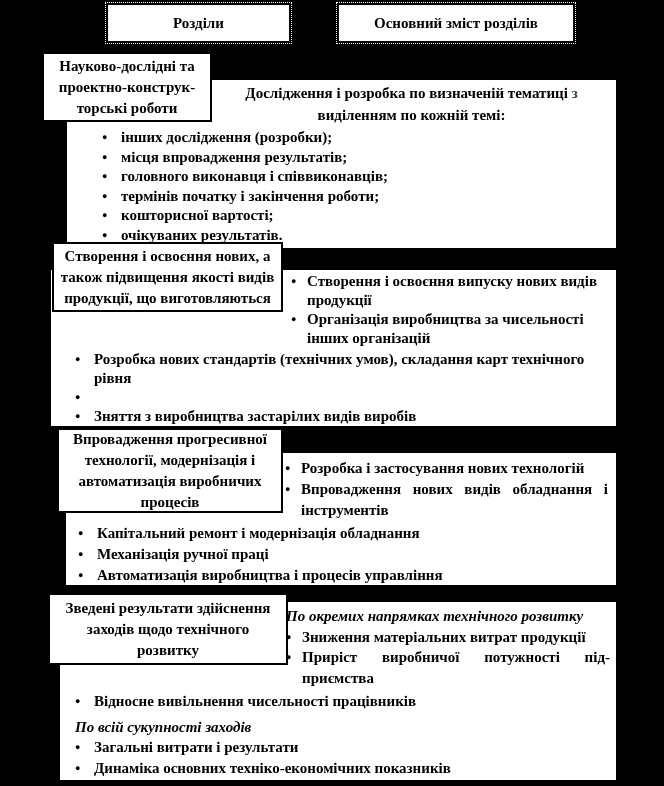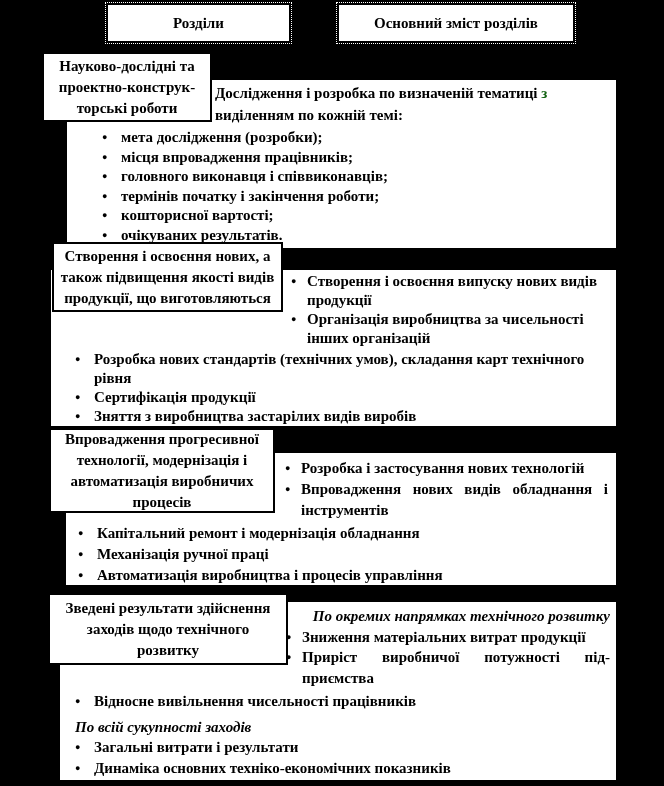--- a/index.html
+++ b/index.html
@@ -17,40 +17,40 @@
     display:flex; align-items:center; justify-content:center;
     font-size:15px; outline:1px dotted #ffffff;
   }
   .label-box {
     display:flex; align-items:center; justify-content:center;
     text-align:center; font-size:15px; line-height:21px;
     z-index:2; padding:1px 3px;
   }
   .label-box .lines { white-space:pre-line; }
   .content-box { z-index:1; font-size:15px; }
-  .intro { margin:2px 8px 0 148px; line-height:22px; }
+  .intro { margin:2px 8px 0 148px; line-height:22px;text-align:center; }
   .green { color:#146414; }
   .list  { }
   .bul   { display:flex; align-items:flex-start; }
   .bul .dot { flex:0 0 19px; font-size:9px; line-height:inherit; }
   .rz .bul .dot { flex:0 0 16px; }
   .just { text-align:justify; }
   .ital { font-style:italic; }
   
   .s1-list { margin:2px 8px 0 35px; line-height:19.5px; }
   
   .s2-rz { margin:2px 8px 0 240px; line-height:19px; }
   .s2-fz { margin:2px 10px 0 24px; line-height:19px; }
   
   .s3-rz { margin:5px 8px 0 219px; line-height:21px; }
   .s3-fz { margin:2px 10px 0 12px; line-height:21px; }
   
   .s4-rz { margin:4px 6px 0 226px; line-height:20.5px; }
   .s4-fz { margin:3px 10px 0 15px; line-height:20.5px; }
-  .s4-rh { text-align:right; }
+  .s4-rh { text-align:left; }
   .s4-fh { margin-top:5px;font-family:Liberation Serif, serif; }
 </style>
 </head>
 <body>
 
 <div class="canvas">
 
   <div class="box header-box" style="left:337px; top:3px; width:238px; height:40px;">
     <span>Основний зміст розділів</span>
   </div>
@@ -58,25 +58,25 @@
     <span>Розділи</span>
   </div>
 
   <div class="box content-box" style="left:65px; top:78px; width:553px; height:172px;">
     <div class="intro">
       <span>Дослідження і розробка по визначеній тематиці </span><span class="green">з</span><span> виділенням по кожній темі:</span>
     </div>
     <div class="list s1-list">
       <div class="bul">
           <span class="dot">●</span>
-          <span>мета дослідження (розробки);</span>
+          <span>інших дослідження (розробки);</span>
         </div>
       <div class="bul">
           <span class="dot">●</span>
-          <span>місця впровадження працівників;</span>
+          <span>місця впровадження результатів;</span>
         </div>
       <div class="bul">
           <span class="dot">●</span>
           <span>головного виконавця і співвиконавців;</span>
         </div>
       <div class="bul">
           <span class="dot">●</span>
           <span>термінів початку і закінчення роботи;</span>
         </div>
       <div class="bul">
@@ -106,21 +106,20 @@
           <span>Організація виробництва за чисельності інших організацій</span>
         </div>
     </div>
     <div class="list s2-fz">
       <div class="bul">
           <span class="dot">●</span>
           <span>Розробка нових стандартів (технічних умов), складання карт технічного рівня</span>
         </div>
       <div class="bul">
           <span class="dot">●</span>
-          <span>Сертифікація продукції</span>
         </div>
       <div class="bul">
           <span class="dot">●</span>
           <span>Зняття з виробництва застарілих видів виробів</span>
         </div>
     </div>
   </div>
   <div class="box label-box" style="left:52px; top:242px; width:231px; height:70px;">
     <span class="lines">Створення і освоєння нових, а
 також підвищення якості видів
@@ -146,21 +145,21 @@
       <div class="bul">
           <span class="dot">●</span>
           <span>Механізація ручної праці</span>
         </div>
       <div class="bul">
           <span class="dot">●</span>
           <span>Автоматизація виробництва і процесів управління</span>
         </div>
     </div>
   </div>
-  <div class="box label-box" style="left:49px; top:428px; width:226px; height:85px;">
+  <div class="box label-box" style="left:57px; top:428px; width:226px; height:85px;">
     <span class="lines">Впровадження прогресивної
 технології, модернізація і
 автоматизація виробничих
 процесів</span>
   </div>
 
   <div class="box content-box" style="left:58px; top:600px; width:560px; height:182px;">
     <div class="rz s4-rz">
       <div class="ital s4-rh">По окремих напрямках технічного розвитку</div>
       <div class="bul">

